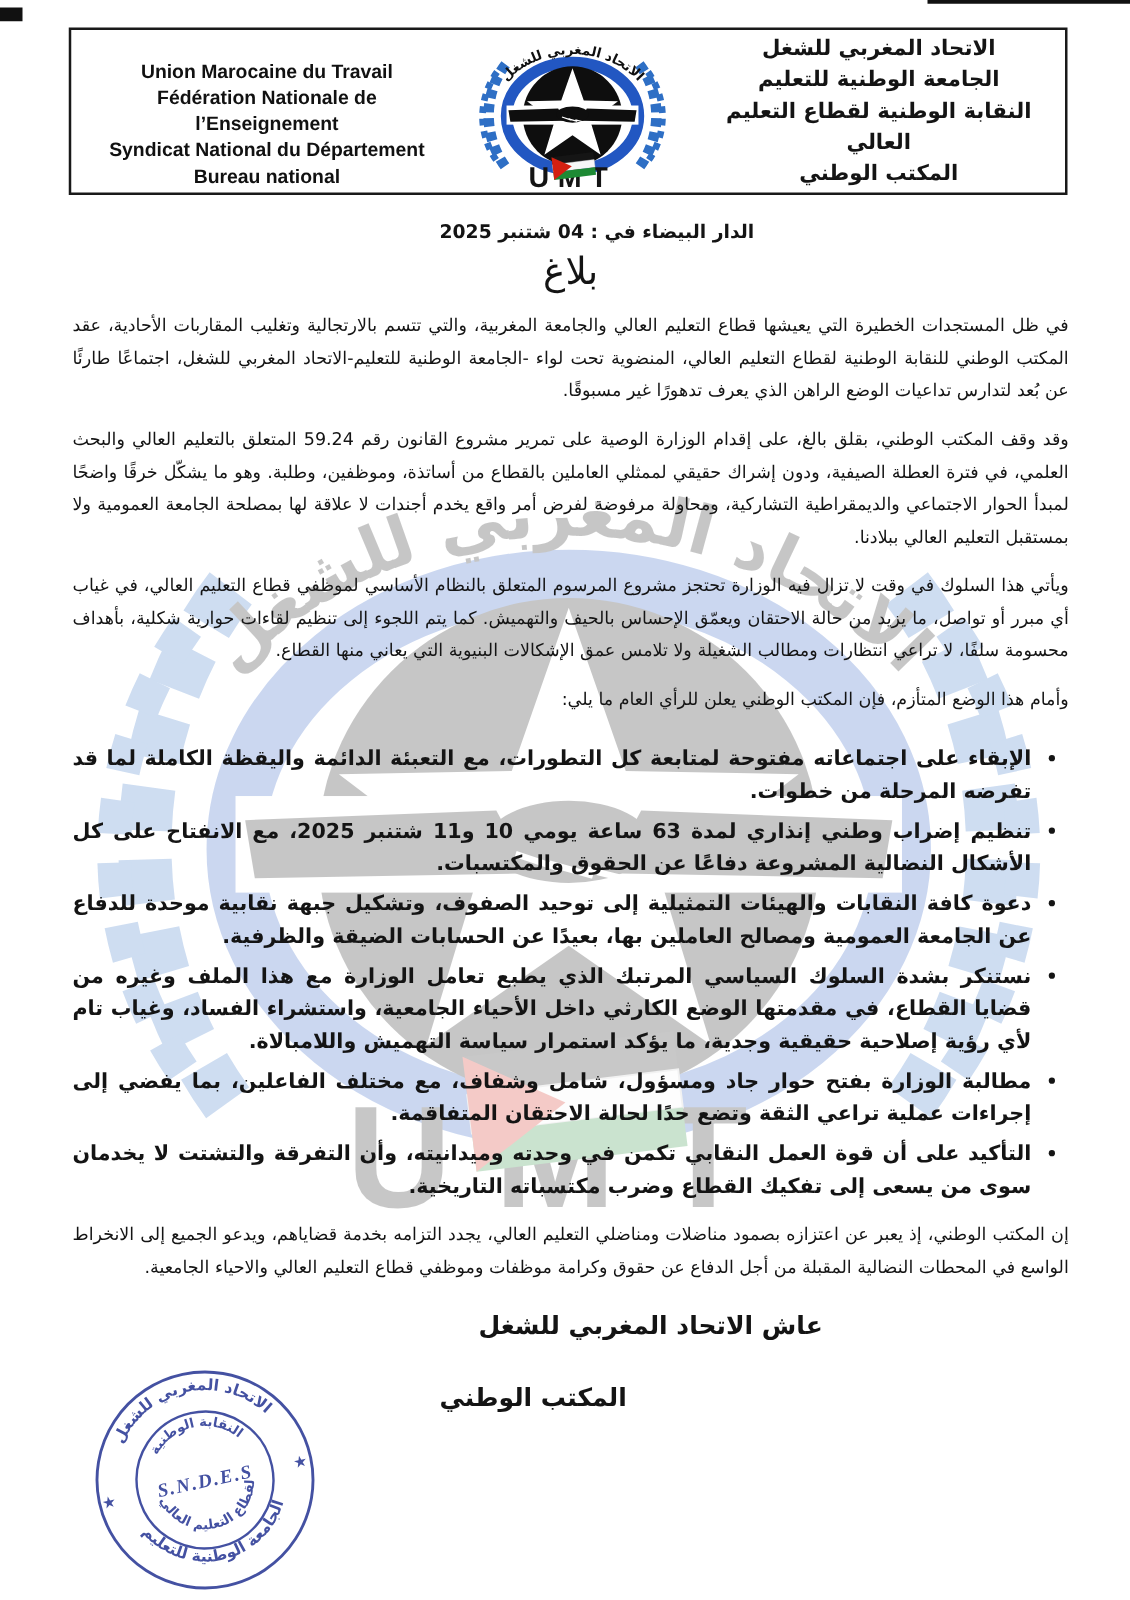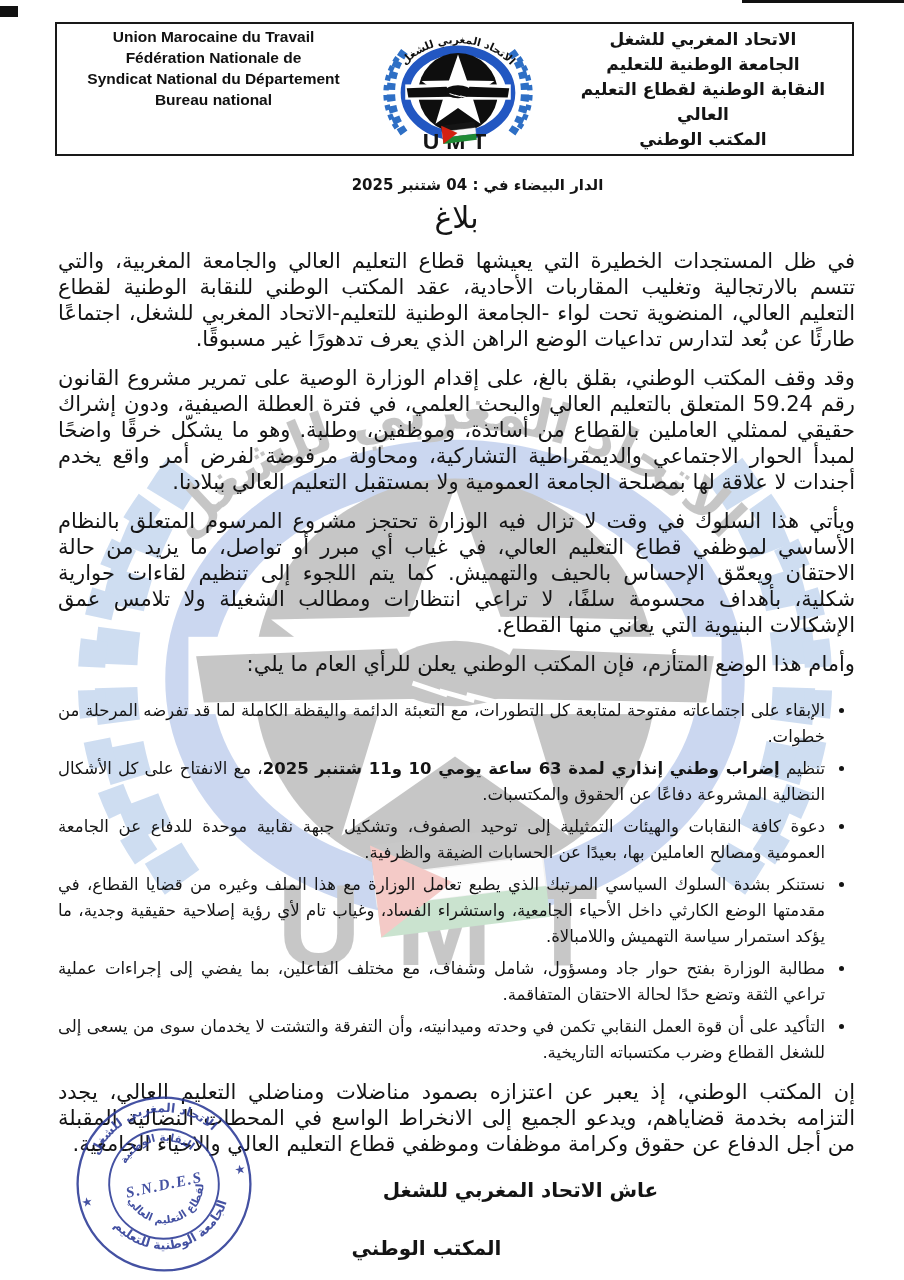--- a/index.html
+++ b/index.html
@@ -19,21 +19,21 @@
   
   .defs-svg{position:absolute;width:0;height:0;overflow:hidden;}
 
   
   .header-box{
     position:absolute;left:55px;top:22px;width:799px;height:134px;
     border:2px solid #191919;box-sizing:border-box;
     display:flex;align-items:stretch;background:#fff;z-index:3;
   }
   .fr-block{
-    width:305px;display:flex;flex-direction:column;justify-content:flex-start;
+    width:305px;display:flex;flex-direction:column;justify-content:flex-end;
     text-align:center;font-family:"Liberation Sans",sans-serif;
     font-weight:bold;font-size:15.5px;line-height:21px;color:#111;
     padding:2px 0 2px 8px;box-sizing:border-box;
   }
   .logo-wrap{width:192px;display:flex;align-items:center;justify-content:center;}
   .logo-svg{width:186px;height:130px;display:block;}
   .ar-block{
     flex:1;display:flex;flex-direction:column;justify-content:center;
     text-align:center;font-weight:bold;font-size:17px;line-height:25px;
     direction:rtl;padding:2px 6px;box-sizing:border-box;
@@ -56,28 +56,29 @@
     direction:rtl;text-align:center;
     padding-left:42px;
     font-weight:bold;font-size:15px;line-height:18px;
   }
   .doc-title{
     margin:6px 0 12px 0;
     text-align:center;font-size:30px;font-weight:normal;line-height:36px;
   }
   .body-text p{
     margin:0 0 13px 0;
-    font-size:21px;line-height:26px;
+    font-size:14px;line-height:26px;
     text-align:justify;text-align-last:right;
   }
   .body-text p.list-intro{margin-bottom:21px;}
   .body-text ul{
     list-style:disc outside;
     margin:0 0 13px 0;
     padding:0 28px 0 0;
+    font-weight:bold;
   }
   .body-text li{
     margin:0 0 6px 0;
     font-size:16.5px;line-height:26px;
     text-align:justify;text-align-last:right;
     padding-right:2px;
   }
   .slogan{
     position:relative;left:64px;
     margin-top:20px;
@@ -146,20 +147,21 @@
   <div class="artifact-tr"></div>
 
   <svg class="watermark" viewBox="0 0 220 170" preserveAspectRatio="xMidYMid meet">
     <use href="#umt-logo" xlink:href="#umt-logo"></use>
   </svg>
 
   <header class="header-box">
     <div class="fr-block" dir="ltr">
       <div>Union  Marocaine du Travail</div>
       <div>Fédération Nationale de</div>
+      <div>l’Enseignement</div>
       <div>Syndicat National du Département</div>
       <div>Bureau national</div>
     </div>
     <div class="logo-wrap">
       <svg class="logo-svg" viewBox="0 0 220 170" preserveAspectRatio="xMidYMid meet">
         <use href="#umt-logo" xlink:href="#umt-logo"></use>
       </svg>
     </div>
     <div class="ar-block">
       <div>الاتحاد المغربي للشغل</div>
@@ -190,21 +192,21 @@
         <li>
           <span>دعوة كافة النقابات والهيئات التمثيلية إلى توحيد الصفوف، وتشكيل جبهة نقابية موحدة للدفاع عن الجامعة العمومية ومصالح العاملين بها، بعيدًا عن الحسابات الضيقة والظرفية.</span><strong></strong><span></span>
         </li>
         <li>
           <span>نستنكر بشدة السلوك السياسي المرتبك الذي يطبع تعامل الوزارة مع هذا الملف وغيره من قضايا القطاع، في مقدمتها الوضع الكارثي داخل الأحياء الجامعية، واستشراء الفساد، وغياب تام لأي رؤية إصلاحية حقيقية وجدية، ما يؤكد استمرار سياسة التهميش واللامبالاة.</span><strong></strong><span></span>
         </li>
         <li>
           <span>مطالبة الوزارة بفتح حوار جاد ومسؤول، شامل وشفاف، مع مختلف الفاعلين، بما يفضي إلى إجراءات عملية تراعي الثقة وتضع حدًا لحالة الاحتقان المتفاقمة.</span><strong></strong><span></span>
         </li>
         <li>
-          <span>التأكيد على أن قوة العمل النقابي تكمن في وحدته وميدانيته، وأن التفرقة والتشتت لا يخدمان سوى من يسعى إلى للشغل القطاع وضرب مكتسباته التاريخية.</span><strong></strong><span></span>
+          <span>التأكيد على أن قوة العمل النقابي تكمن في وحدته وميدانيته، وأن التفرقة والتشتت لا يخدمان سوى من يسعى إلى تفكيك القطاع وضرب مكتسباته التاريخية.</span><strong></strong><span></span>
         </li>
       </ul>
 
       <p>إن المكتب الوطني، إذ يعبر عن اعتزازه بصمود مناضلات ومناضلي التعليم العالي، يجدد التزامه بخدمة قضاياهم، ويدعو الجميع إلى الانخراط الواسع في المحطات النضالية المقبلة من أجل الدفاع عن حقوق وكرامة موظفات وموظفي قطاع التعليم العالي والاحياء الجامعية.</p>
     </div>
 
     <div class="slogan">عاش الاتحاد المغربي للشغل</div>
     <div class="signature">المكتب الوطني</div>
   </div>
 

